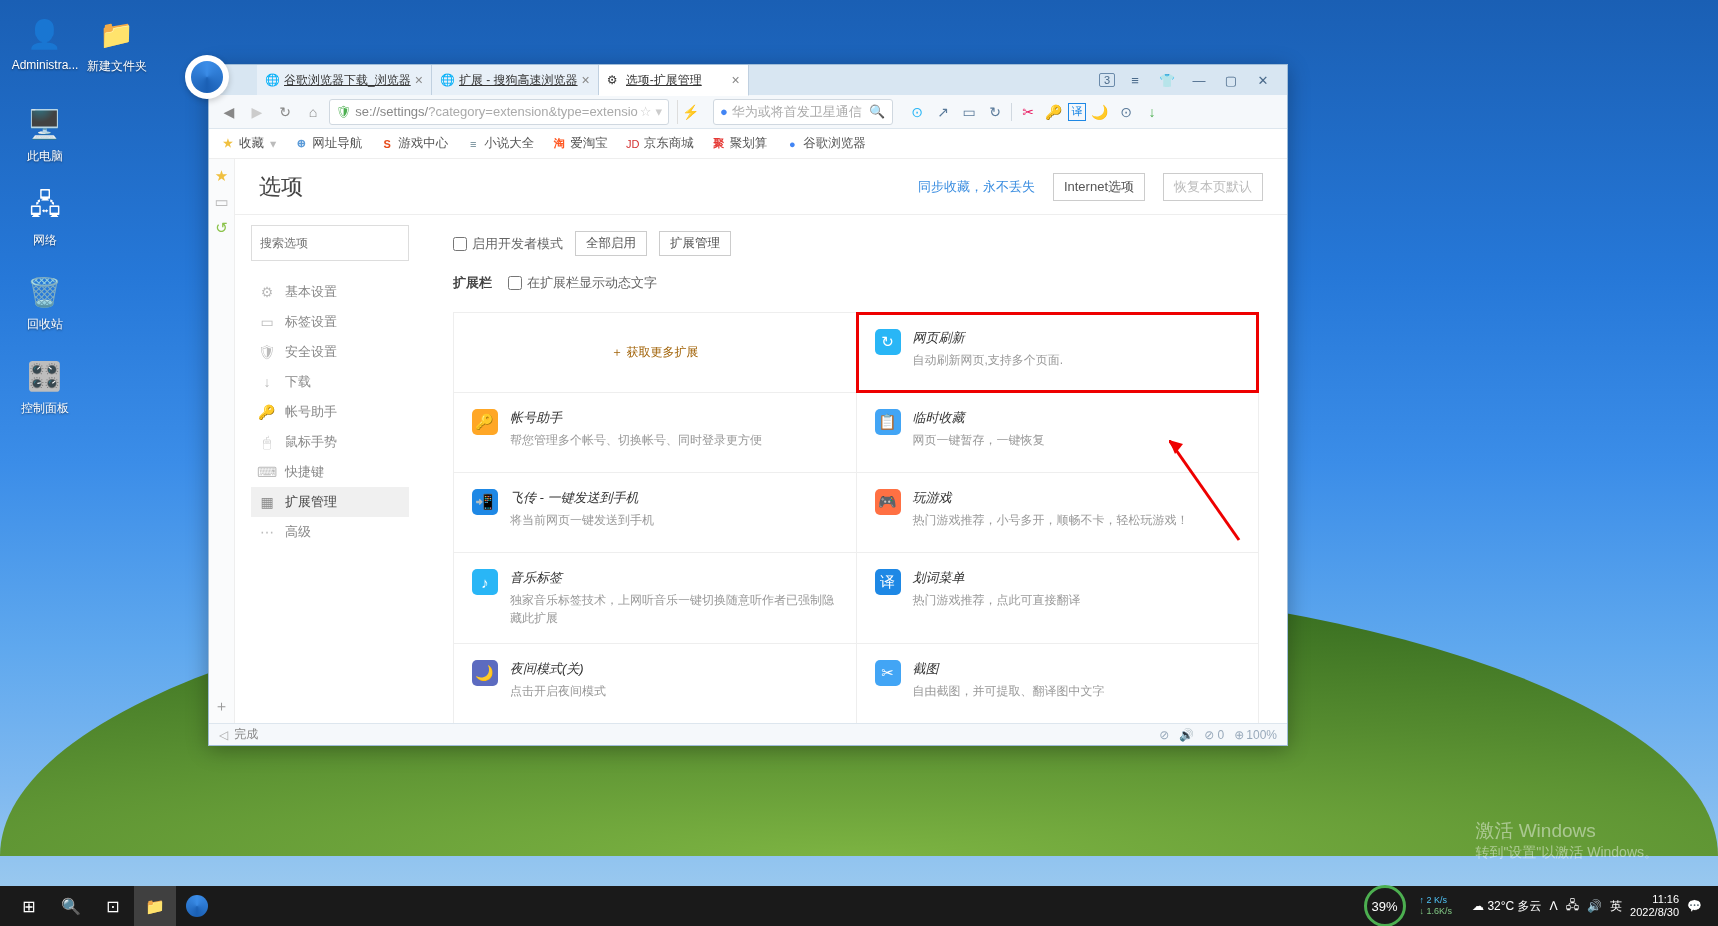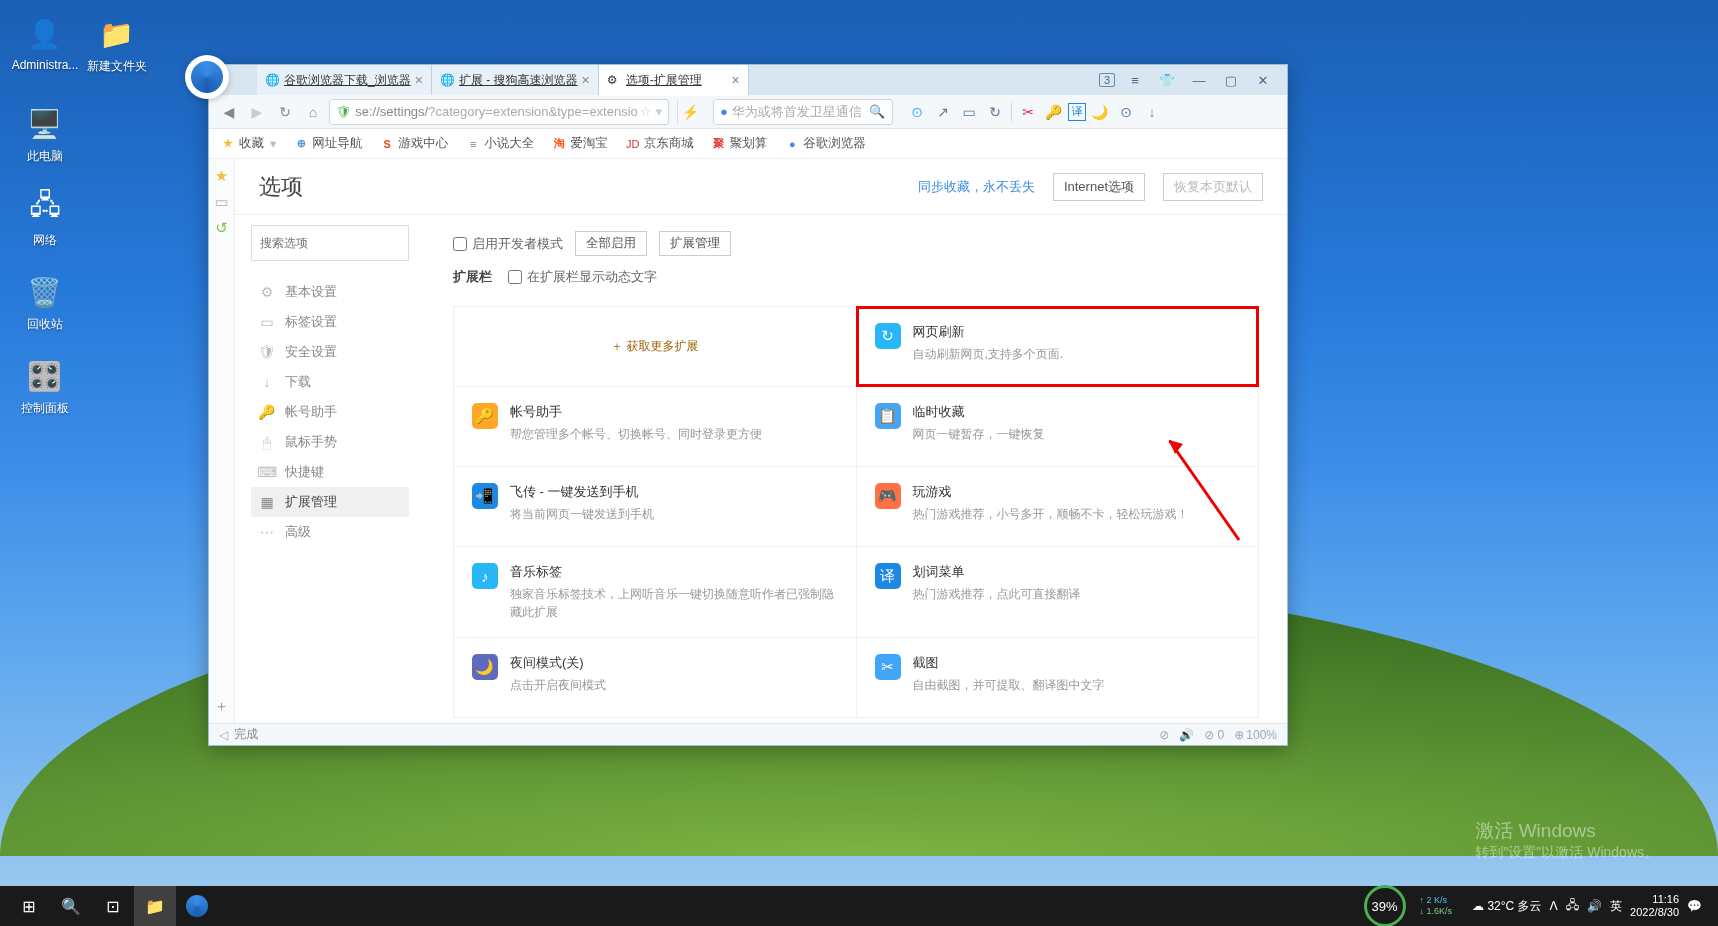--- a/index.html
+++ b/index.html
@@ -74,32 +74,32 @@
 
 .settings-body { flex: 1; display: flex; overflow: hidden; }
 .sidebar { width: 190px; padding: 10px 16px; }
 .search-inp { width: 100%; height: 36px; border: 1px solid #ddd; padding: 0 8px; font-size: 12px; color: #999; margin-bottom: 16px; }
 .side-item { height: 30px; display: flex; align-items: center; gap: 10px; padding: 0 8px; color: #888; font-size: 13px; cursor: pointer; }
 .side-item .sic { width: 16px; color: #bbb; font-size: 14px; display: inline-flex; align-items: center; justify-content: center; }
 .side-item.active { background: #f0f0f0; color: #444; }
 .side-item.active .sic { color: #888; }
 
 .main-panel { flex: 1; padding: 16px 28px; overflow-y: auto; position: relative; }
-.top-ctrls { display: flex; align-items: center; gap: 12px; margin-bottom: 12px; font-size: 13px; }
+.top-ctrls { display: flex; align-items: center; gap: 12px; margin-bottom: 18px; font-size: 13px; }
 .chk { display: inline-flex; align-items: center; gap: 5px; color: #666; }
 .chk input { width: 14px; height: 14px; }
 .small-btn { padding: 3px 10px; border: 1px solid #ccc; background: #fff; color: #555; font-size: 12.5px; cursor: pointer; }
 .ext-sec { display: flex; align-items: center; gap: 16px; margin-bottom: 20px; font-size: 13px; color: #444; }
 .ext-sec strong { font-weight: 600; }
 
 .ext-grid { border-top: 1px solid #eee; border-left: 1px solid #eee; }
 .ext-row { display: flex; }
 .ext-cell { flex: 1; border-right: 1px solid #eee; border-bottom: 1px solid #eee; padding: 16px 18px; display: flex; gap: 12px; min-height: 80px; }
 .ext-cell .eic { width: 26px; height: 26px; border-radius: 5px; flex-shrink: 0; display: flex; align-items: center; justify-content: center; color: #fff; font-size: 15px; }
-.ext-cell .etitle { font-size: 13px; color: #333; margin-bottom: 4px; font-weight: 500; }
+.ext-cell .etitle { font-size: 13px; color: #333; margin-bottom: 4px; font-weight: 500; font-style: italic; }
 .ext-cell .edesc { font-size: 12px; color: #999; line-height: 1.5; }
 .ext-cell.more { align-items: center; justify-content: center; color: #a16207; font-size: 12px; cursor: pointer; }
 .ext-cell.highlight { position: relative; }
 .ext-cell.highlight::before { content: ''; position: absolute; inset: -1px; border: 3px solid #e00; pointer-events: none; z-index: 2; }
 
 
 .status-bar { height: 22px; background: #f5f8fb; border-top: 1px solid #dde6ee; display: flex; align-items: center; padding: 0 10px; font-size: 12px; color: #888; }
 .status-right { margin-left: auto; display: flex; align-items: center; gap: 10px; }
 .sic2 { display: inline-flex; align-items: center; gap: 2px; color: #9ab; }
 

